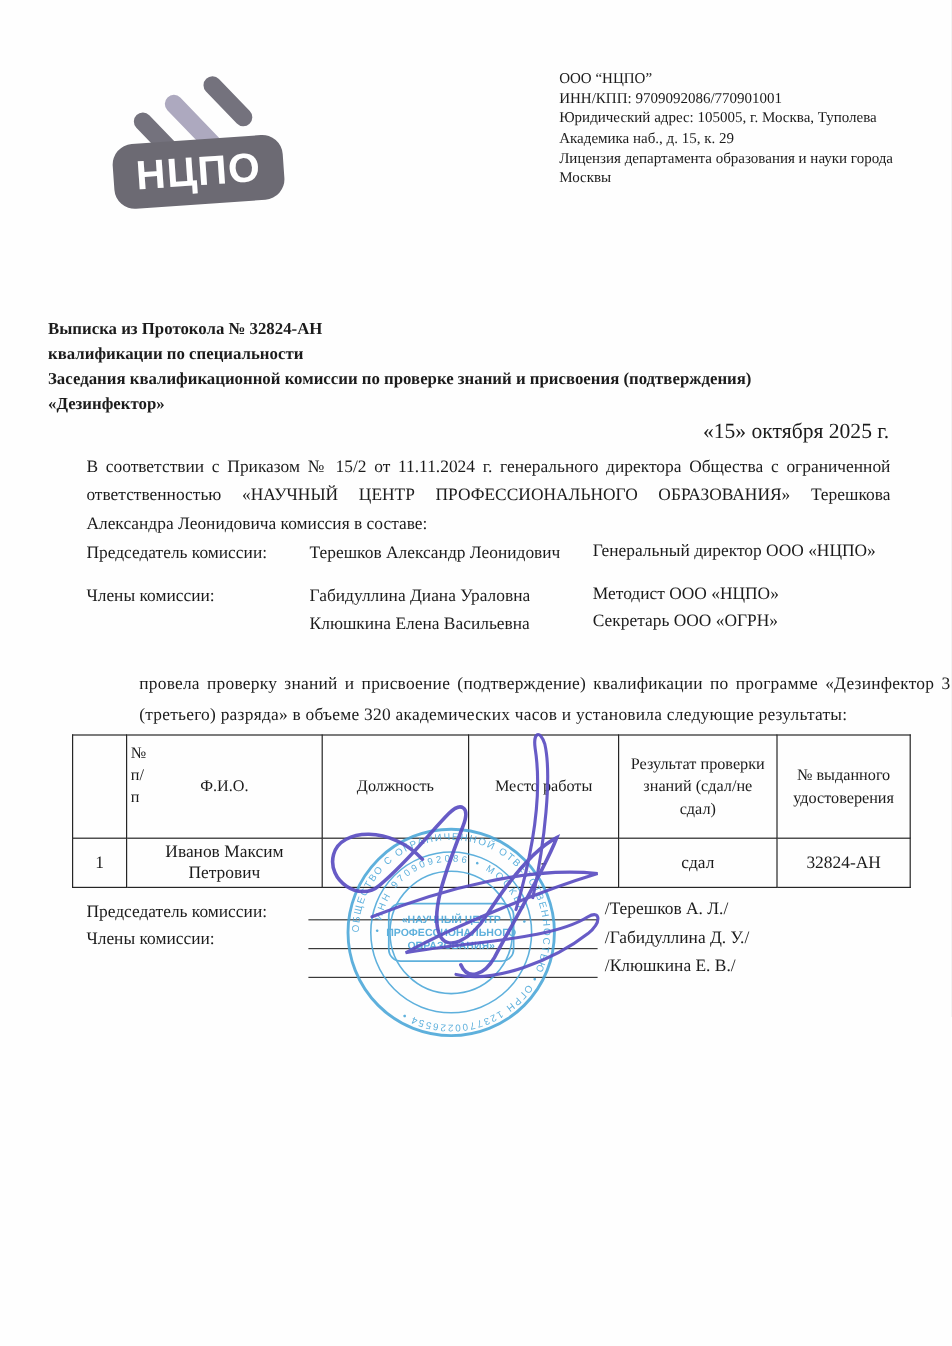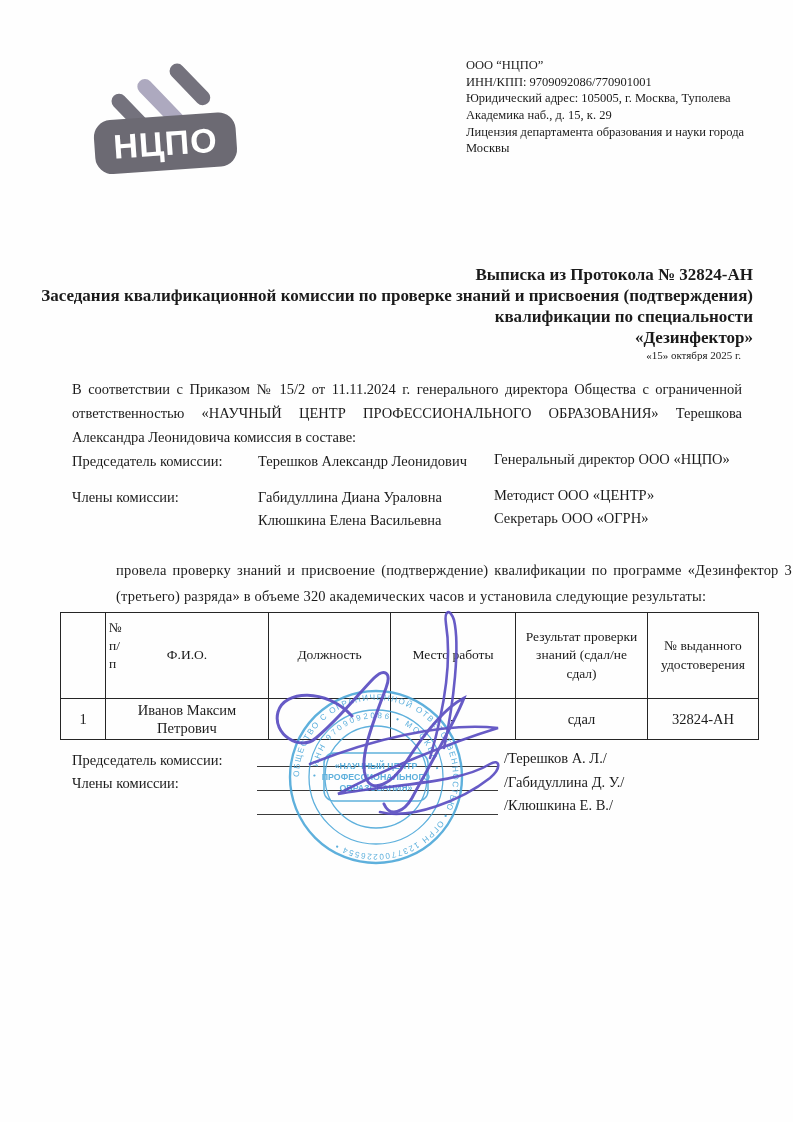--- a/index.html
+++ b/index.html
@@ -23,23 +23,23 @@
   }
   .logo-box span{
     font-family:"Liberation Sans", sans-serif;font-weight:bold;
     font-size:34px;color:#ffffff;letter-spacing:1px;
   }
 
   
   .company-info{position:absolute;left:466px;top:57px;width:282px;font-size:12.5px;line-height:1.33;}
 
   
-  .title{position:absolute;left:40px;right:40px;top:264px;text-align:right;
-         font-weight:bold;font-size:17px;line-height:21px;}
-  .date{position:absolute;right:52px;top:349px;font-size:11px;}
+  .title{position:absolute;left:40px;right:40px;top:264px;text-align:left;
+         font-weight:bold;font-size:14px;line-height:21px;}
+  .date{position:absolute;right:52px;top:349px;font-size:18px;}
 
   
   .para{position:absolute;font-size:14.5px;text-align:justify;}
   .para1{left:72px;top:377px;width:670px;line-height:24px;}
   .para2{left:72px;top:557px;width:676px;line-height:26px;letter-spacing:0.2px;margin-left:44px;}
 
   
   .c-text{position:absolute;font-size:14.5px;white-space:nowrap;}
 
   
@@ -78,36 +78,36 @@
 
   <div class="company-info">
     <div>ООО “НЦПО”</div>
     <div>ИНН/КПП: 9709092086/770901001</div>
     <div>Юридический адрес: 105005, г. Москва, Туполева Академика наб., д. 15, к. 29</div>
     <div>Лицензия департамента образования и науки города Москвы</div>
   </div>
 
   <div class="title">
     <div>Выписка из Протокола № 32824-АН</div>
+    <div>квалификации по специальности</div>
     <div>Заседания квалификационной комиссии по проверке знаний и присвоения (подтверждения)</div>
-    <div>квалификации по специальности</div>
     <div>«Дезинфектор»</div>
   </div>
 
   <div class="date">«15» октября 2025 г.</div>
 
   <div class="para para1">В соответствии с Приказом № 15/2 от 11.11.2024 г. генерального директора Общества с ограниченной ответственностью «НАУЧНЫЙ ЦЕНТР ПРОФЕССИОНАЛЬНОГО ОБРАЗОВАНИЯ» Терешкова Александра Леонидовича комиссия в составе:</div>
 
   <div class="c-text" style="left:72px;top:453px;">Председатель комиссии:</div>
   <div class="c-text" style="left:258px;top:453px;">Терешков Александр Леонидович</div>
   <div class="c-text" style="left:494px;top:451px;">Генеральный директор ООО «НЦПО»</div>
 
   <div class="c-text" style="left:72px;top:489px;">Члены комиссии:</div>
   <div class="c-text" style="left:258px;top:489px;">Габидуллина Диана Ураловна</div>
-  <div class="c-text" style="left:494px;top:487px;">Методист ООО «ЦЕНТР»</div>
+  <div class="c-text" style="left:494px;top:487px;">Методист ООО «НЦПО»</div>
 
   <div class="c-text" style="left:258px;top:512px;">Клюшкина Елена Васильевна</div>
   <div class="c-text" style="left:494px;top:510px;">Секретарь ООО «ОГРН»</div>
 
   <div class="para para2">провела проверку знаний и присвоение (подтверждение) квалификации по программе «Дезинфектор 3 (третьего) разряда» в объеме 320 академических часов и установила следующие результаты:</div>
 
   <table class="rtable">
     <colgroup>
       <col style="width:45px">
         <col style="width:163px">

